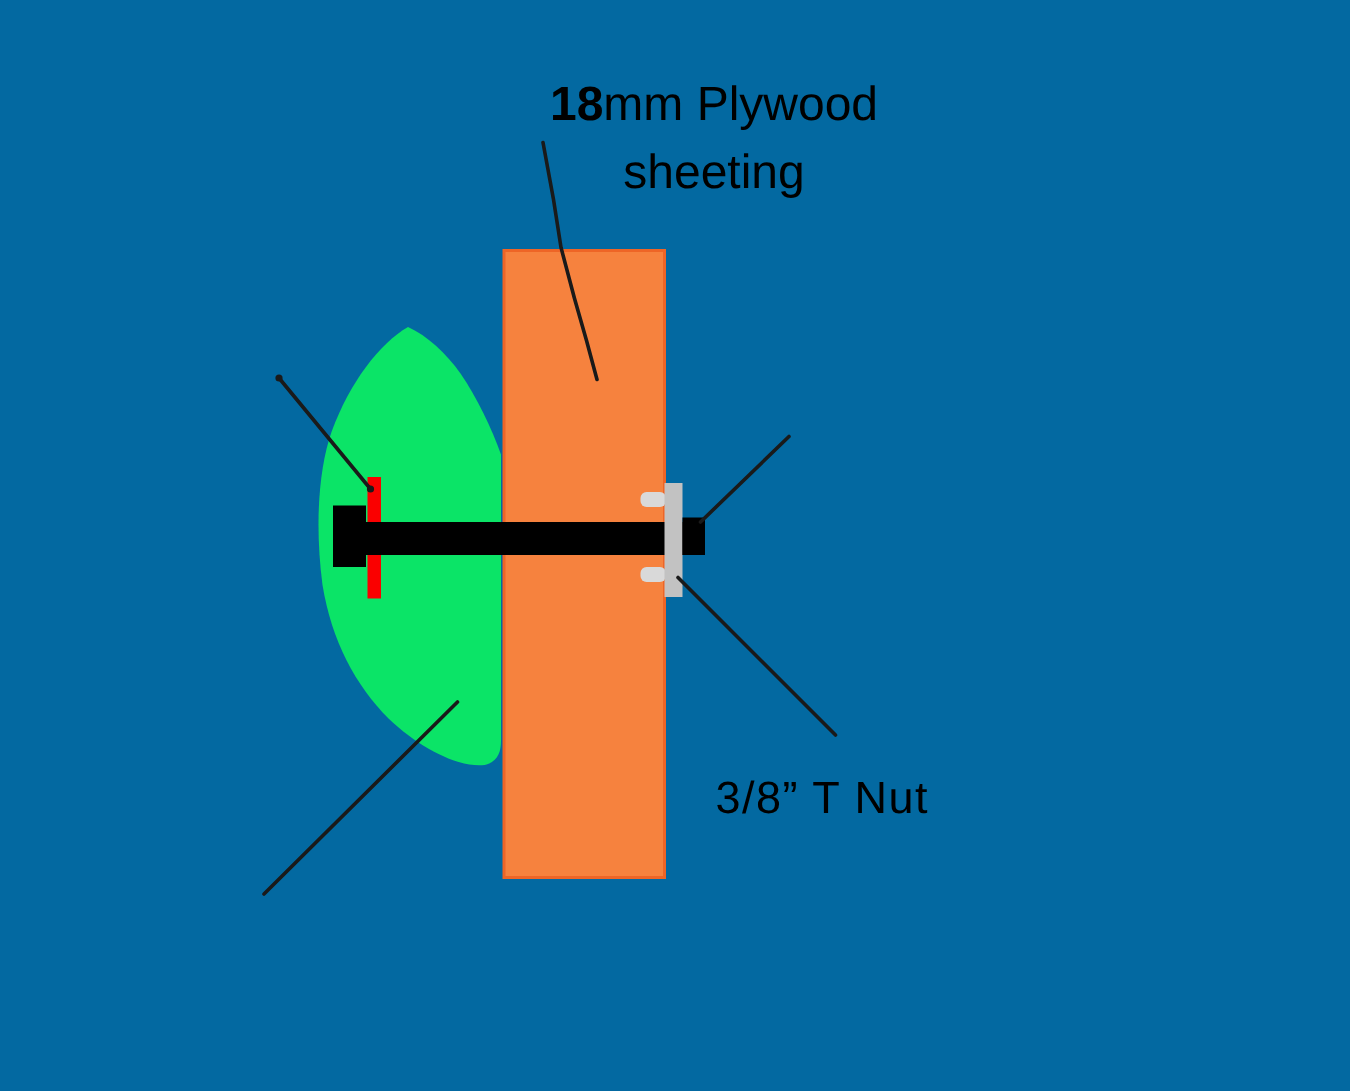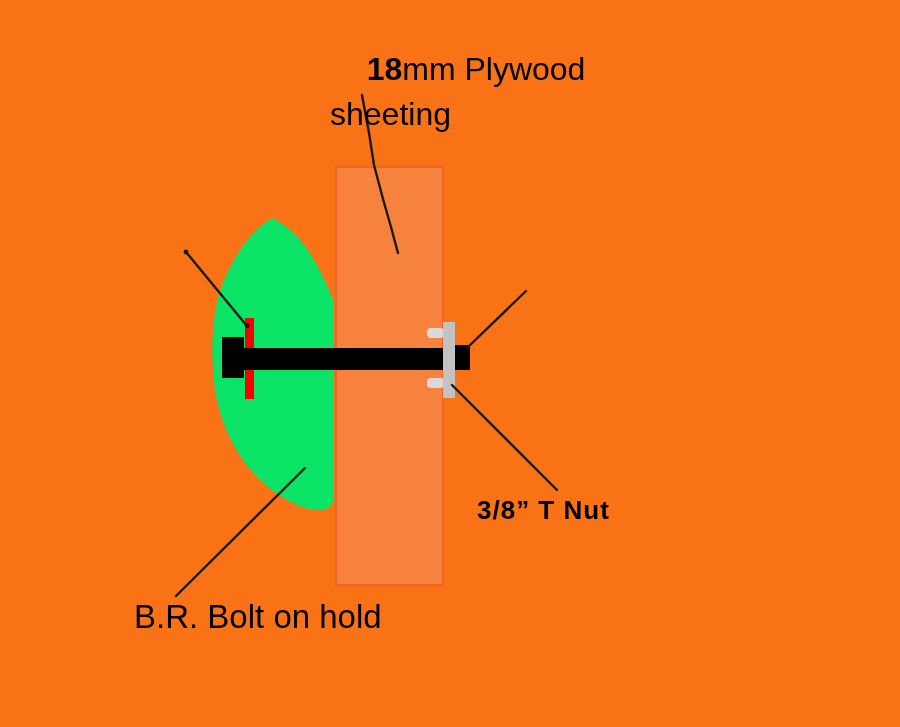--- a/index.html
+++ b/index.html
@@ -1,31 +1,31 @@
 <!DOCTYPE html>
 <html><head>
 <meta charset="utf-8">
 <style>
   html,body{margin:0;padding:0;background:#ffffff;}
   .canvas{
     position:relative;
     width:900px;height:727px;
-    background:#f97316;
+    background:#0369a1;
     overflow:hidden;
     font-family:"Liberation Sans","DejaVu Sans",sans-serif;
     color:#000;
   }
   .layer{position:absolute;left:0;top:0;}
   .lbl{position:absolute;white-space:nowrap;}
   .lbl-plywood-1{left:330px;top:51px;width:292px;text-align:center;font-size:32px;}
   .lbl-plywood-1 .bold{font-weight:bold;}
-  .lbl-plywood-2{left:330px;top:96px;width:292px;font-size:32px;}
+  .lbl-plywood-2{left:330px;top:96px;width:292px;text-align:center;font-size:32px;}
   .lbl-washer{left:15px;top:217px;font-size:24px;font-weight:bold;letter-spacing:2px;}
   .lbl-caphead{left:527px;top:249px;font-size:30px;font-weight:bold;letter-spacing:1px;}
-  .lbl-tnut{left:477px;top:495px;font-size:26px;font-weight:bold;letter-spacing:1px;}
+  .lbl-tnut{left:477px;top:516px;font-size:30px;font-weight:normal;letter-spacing:1px;}
   .lbl-br{left:134px;top:598px;font-size:33px;}
 </style>
 </head>
 <body>
 
 <div class="canvas">
 
   <svg class="layer" width="900" height="727" viewBox="0 0 900 727">
 
     <path d="M 272 218
@@ -70,14 +70,13 @@
 
   <div class="lbl lbl-plywood-1">
     <span class="bold">18</span><span>mm Plywood</span>
   </div>
   <div class="lbl lbl-plywood-2">sheeting</div>
 
 
 
   <div class="lbl lbl-tnut">3/8” T Nut</div>
 
-  <div class="lbl lbl-br">B.R. Bolt on hold</div>
 </div>
 
 </body></html>

